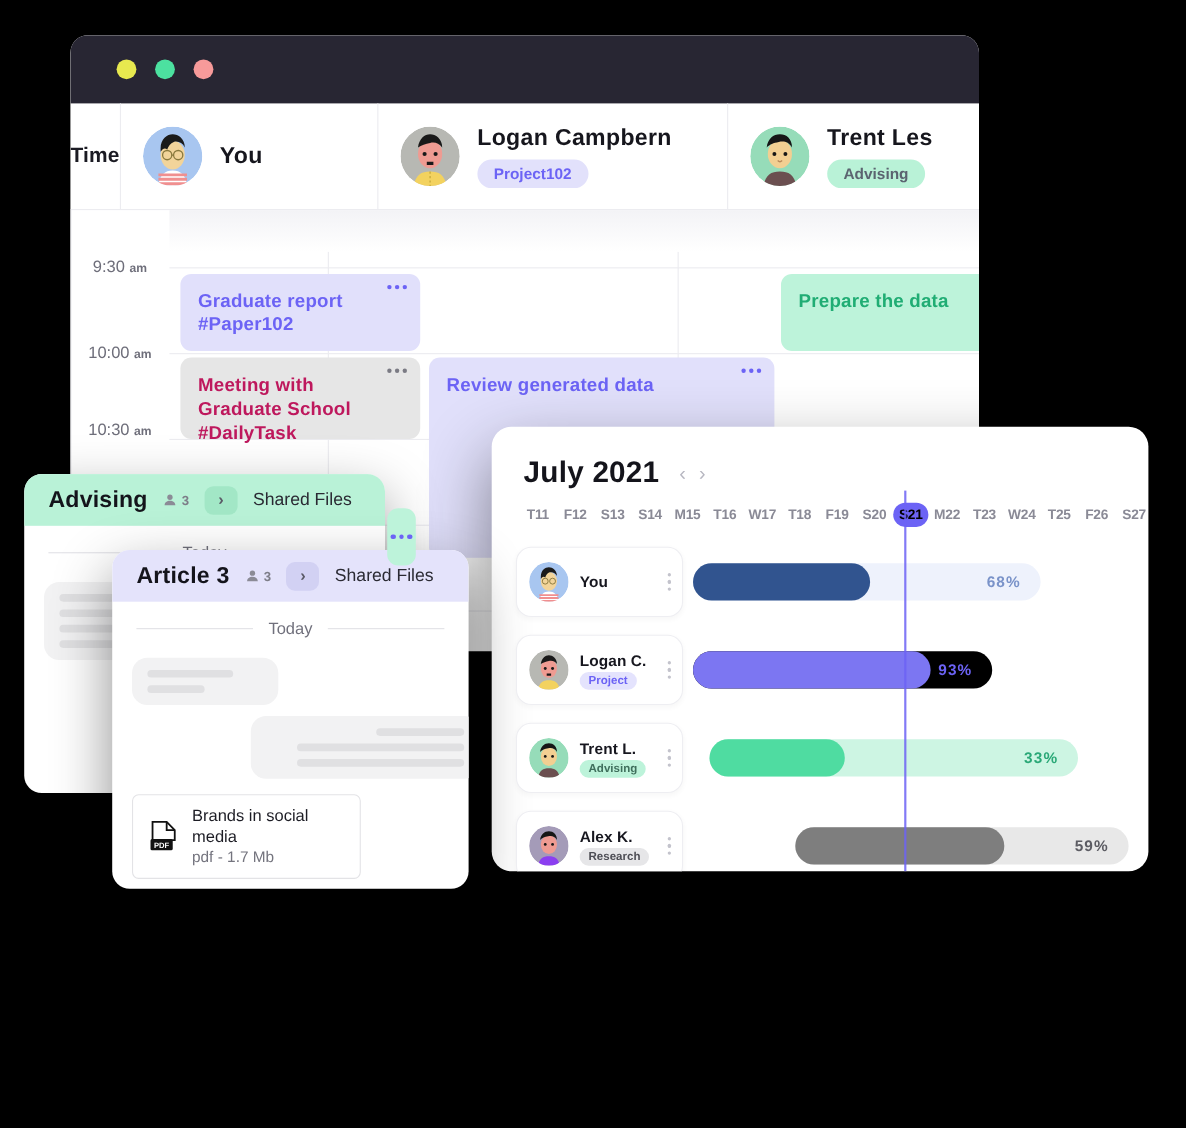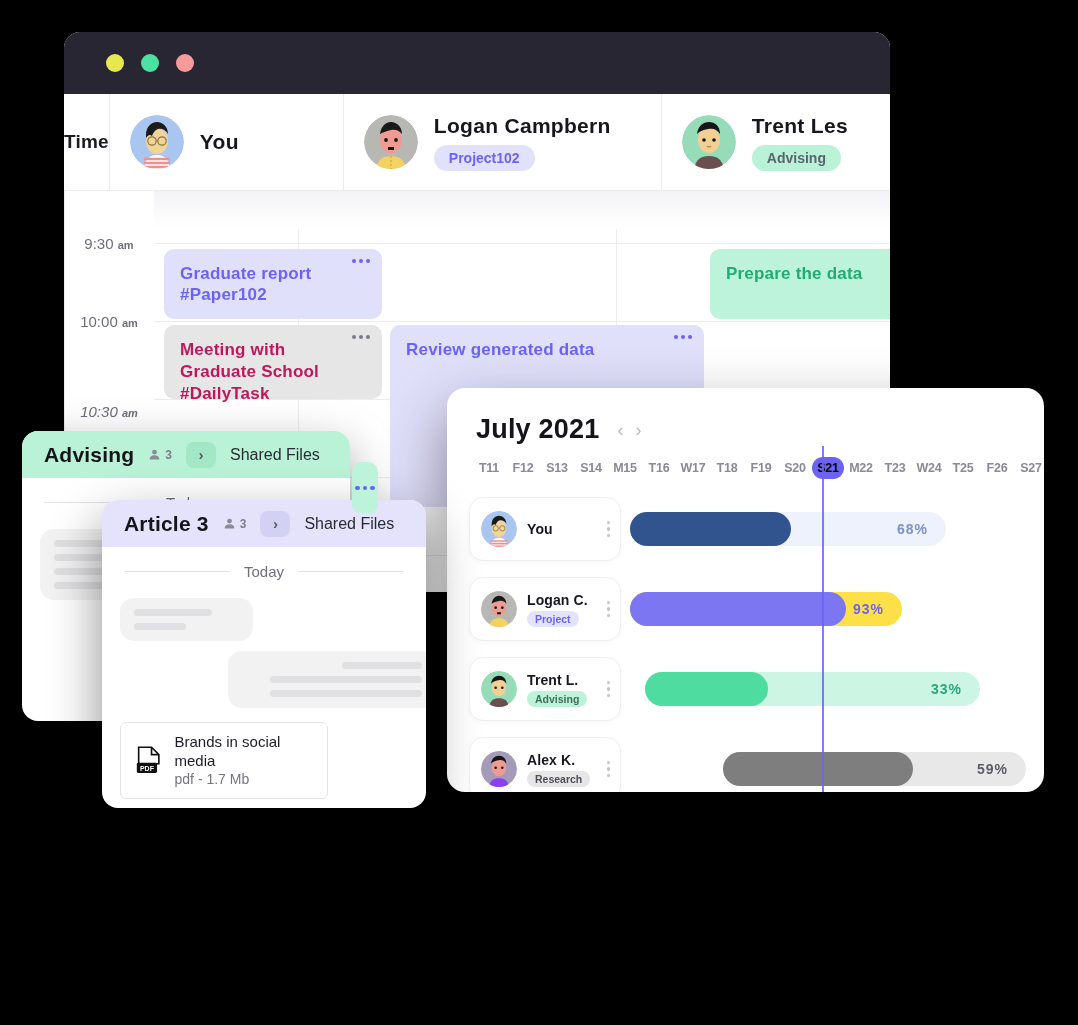--- a/index.html
+++ b/index.html
@@ -223,21 +223,21 @@
       <div class="hline" style="top:364px;"></div>
 
       <div class="tlabel" style="top:52px;">
         <span>9:30</span>
         <span class="ampm">am</span>
       </div>
       <div class="tlabel" style="top:130px;">
         <span>10:00</span>
         <span class="ampm">am</span>
       </div>
-      <div class="tlabel" style="top:220px;font-style:italic;">
+      <div class="tlabel" style="top:200px;">
         <span>10:30</span>
         <span class="ampm">am</span>
       </div>
 
       <div class="event ev-violet" style="left:100px;top:58px;width:218px;height:70px;">
         <span class="kebab kb-violet">
             <i></i>
             <i></i>
             <i></i>
           </span>
@@ -345,21 +345,21 @@
           <div class="pmeta">
             <span class="pname">Logan C.</span>
             <span class="ptag violet">Project</span>
           </div>
           <span class="dots3">
               <i></i>
               <i></i>
               <i></i>
             </span>
         </div>
-        <div class="track" style="left:183px;width:272px;background:#fde047;color:#6c63f5;">
+        <div class="track" style="left:183px;width:272px;background:#000000;color:#6c63f5;">
           <span class="fill" style="width:216px;background:#7c76f2;"></span>
           <span class="pct">93%</span>
         </div>
       </div>
 
       <div class="grow">
         <div class="pcard">
           <span class="av">
             <svg viewBox="0 0 54 54">
               <circle cx="27" cy="27" r="27" fill="#96dcb9"></circle>

